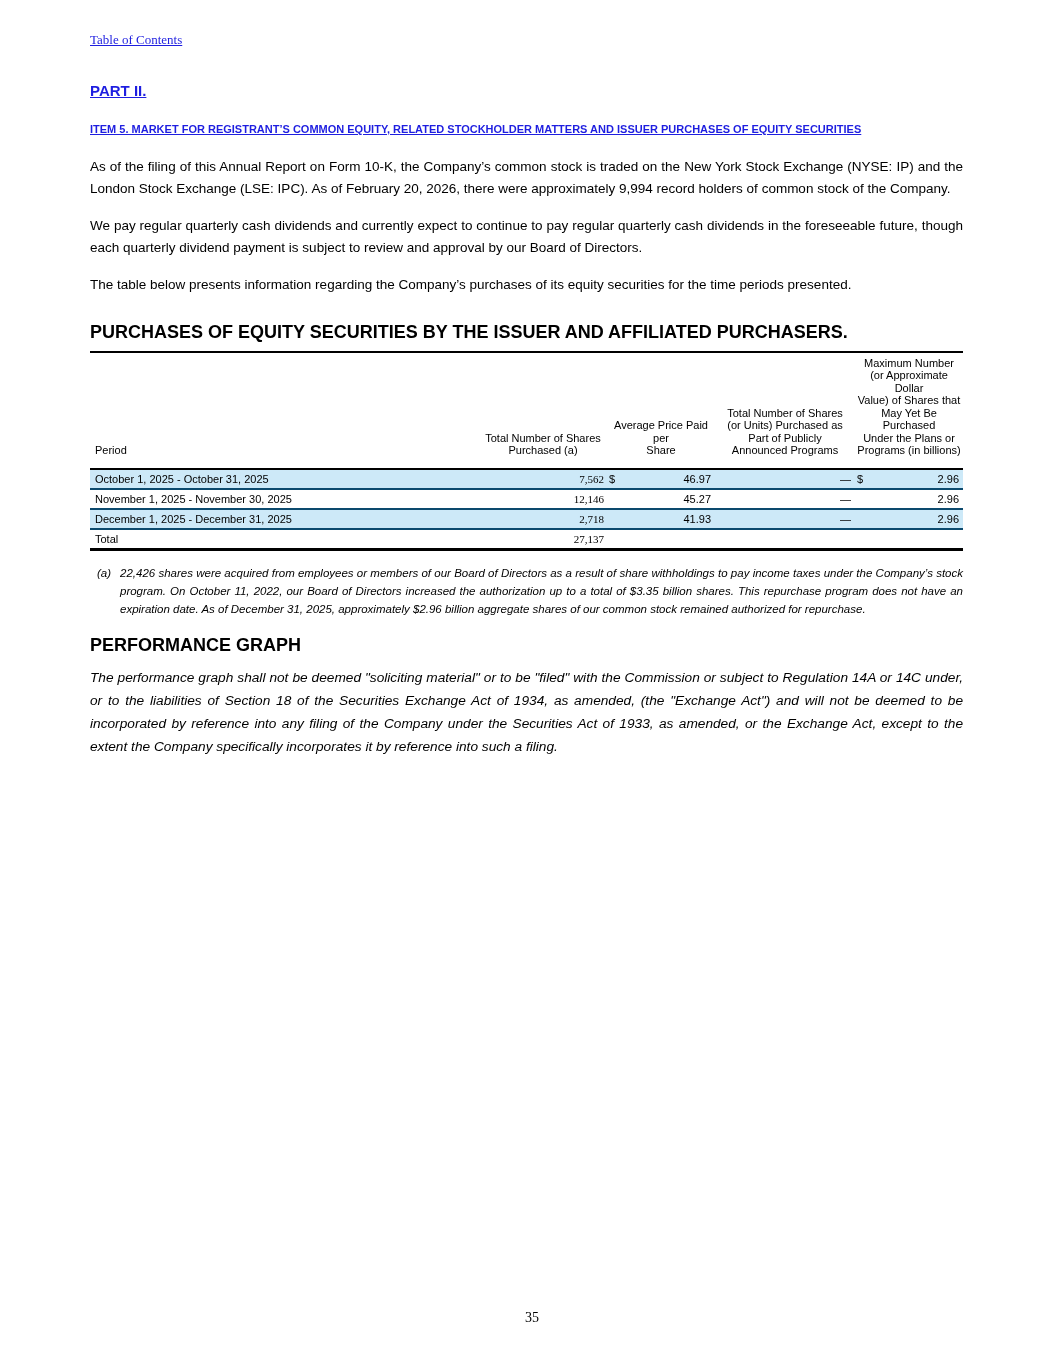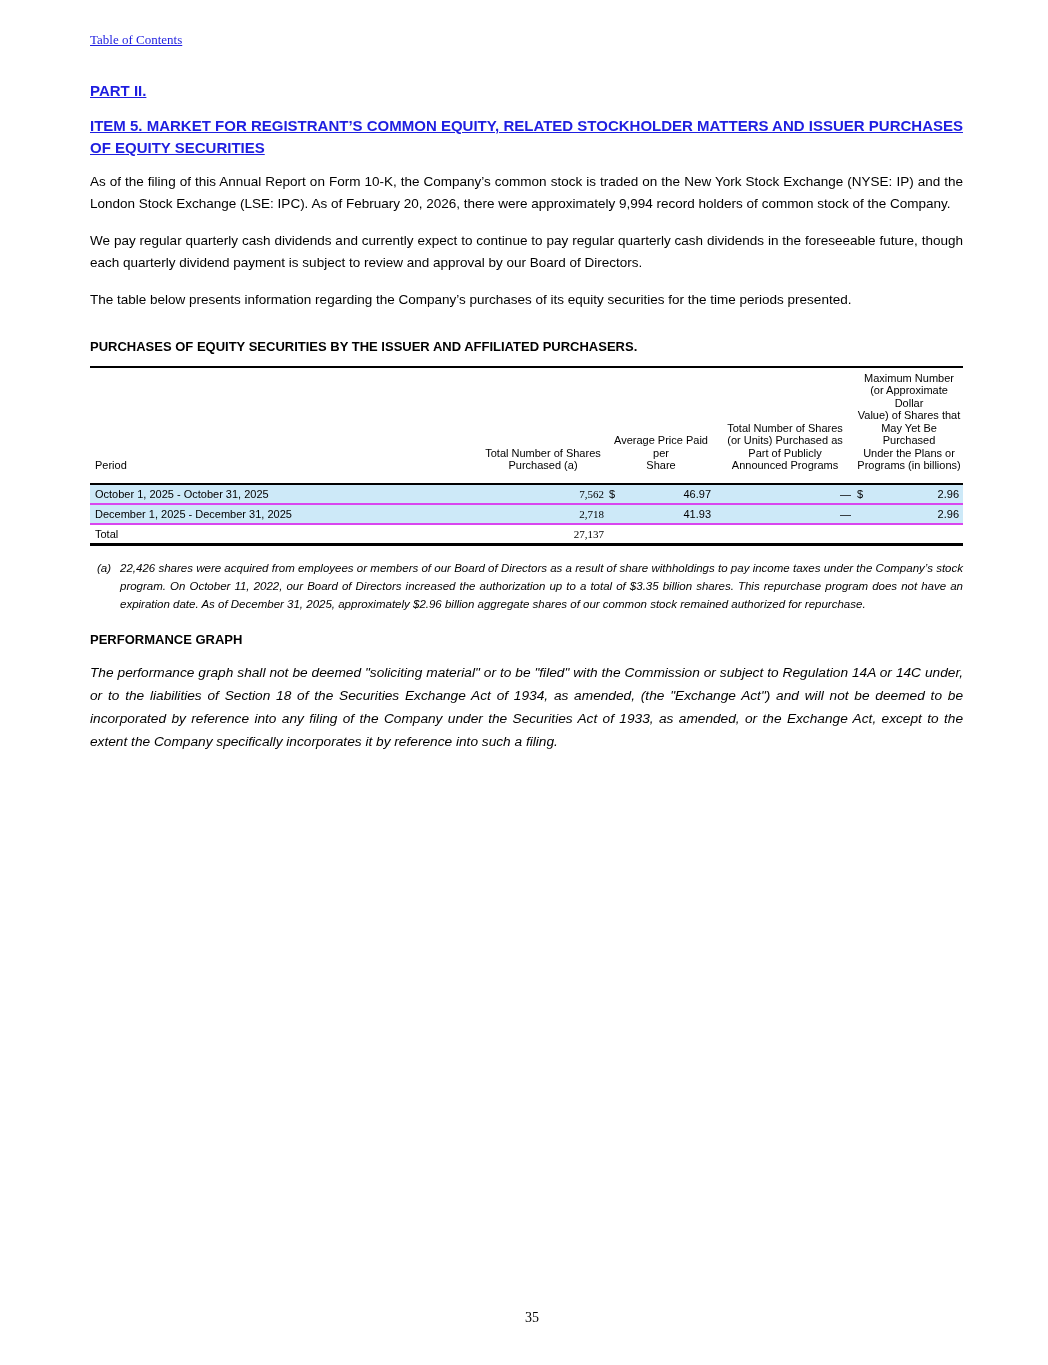--- a/index.html
+++ b/index.html
@@ -20,33 +20,33 @@
     display: inline-block;
   }
   .part-heading {
     margin-top: 32px;
     font-size: 15px; font-weight: bold; line-height: 21px;
     color: #1e1ee0;
   }
   .part-heading span { text-decoration: underline; }
   .item-heading {
     margin-top: 14px;
-    font-size: 15px; font-weight: bold; line-height: 22px;
+    font-size: 11px; font-weight: bold; line-height: 29px;
     color: #1e1ee0;
     text-align: justify;
   }
   .item-heading span { text-decoration: underline; }
   p.body-para {
     margin-top: 16px;
     font-size: 13.5px; line-height: 21.5px;
     text-align: justify;
   }
   p.body-para.first { margin-top: 12px; }
   .sub-heading {
-    font-size: 13px; font-weight: bold; line-height: 14px;
+    font-size: 18px; font-weight: bold; line-height: 14px;
   }
   .purchases-heading { margin-top: 29px; }
   .performance-heading { margin-top: 20px; }
 
   table.purchases {
     margin-top: 12px;
     width: 873px;
     border-collapse: collapse;
     table-layout: fixed;
     border-top: 2px solid #000;
@@ -55,21 +55,21 @@
     font-size: 11px; font-weight: normal; line-height: 12.5px;
     text-align: center; vertical-align: bottom;
     white-space: pre-line;
     padding: 4px 0 11px 0;
     border-bottom: 2px solid #000;
   }
   table.purchases th.h-period { text-align: left; padding-left: 5px; }
   table.purchases td {
     font-size: 11px; line-height: 13px;
     padding: 3px 0 2px 0;
-    border-bottom: 2px solid #d946ef;
+    border-bottom: 2px solid #0c4a6e;
     vertical-align: middle;
   }
   table.purchases td.c-period { text-align: left; padding-left: 5px; }
   table.purchases td.c-num   { text-align: right; padding-right: 4px; margin-top: 17px; }
   table.purchases td.c-shares{ text-align: right; padding-right: 3px; font-family: Liberation Serif, serif; }
   table.purchases td.c-sym   { text-align: left; padding-left: 2px; }
   table.purchases tr.shaded td { background: #cde9f8; }
   table.purchases tr.total-row td { border-bottom: 3px solid #000; }
 
   .footnote {
@@ -150,20 +150,29 @@
     <tbody>
       <tr class="shaded">
         <td class="c-period">October 1, 2025 - October 31, 2025</td>
         <td class="c-shares">7,562</td>
         <td class="c-sym">$</td>
         <td class="c-num">46.97</td>
         <td class="c-num">—</td>
         <td class="c-sym">$</td>
         <td class="c-num">2.96</td>
       </tr>
+      <tr>
+        <td class="c-period">November 1, 2025 - November 30, 2025</td>
+        <td class="c-shares">12,146</td>
+        <td class="c-sym"></td>
+        <td class="c-num">45.27</td>
+        <td class="c-num">—</td>
+        <td class="c-sym"></td>
+        <td class="c-num">2.96</td>
+      </tr>
       <tr class="shaded">
         <td class="c-period">December 1, 2025 - December 31, 2025</td>
         <td class="c-shares">2,718</td>
         <td class="c-sym"></td>
         <td class="c-num">41.93</td>
         <td class="c-num">—</td>
         <td class="c-sym"></td>
         <td class="c-num">2.96</td>
       </tr>
       <tr class="total-row">

